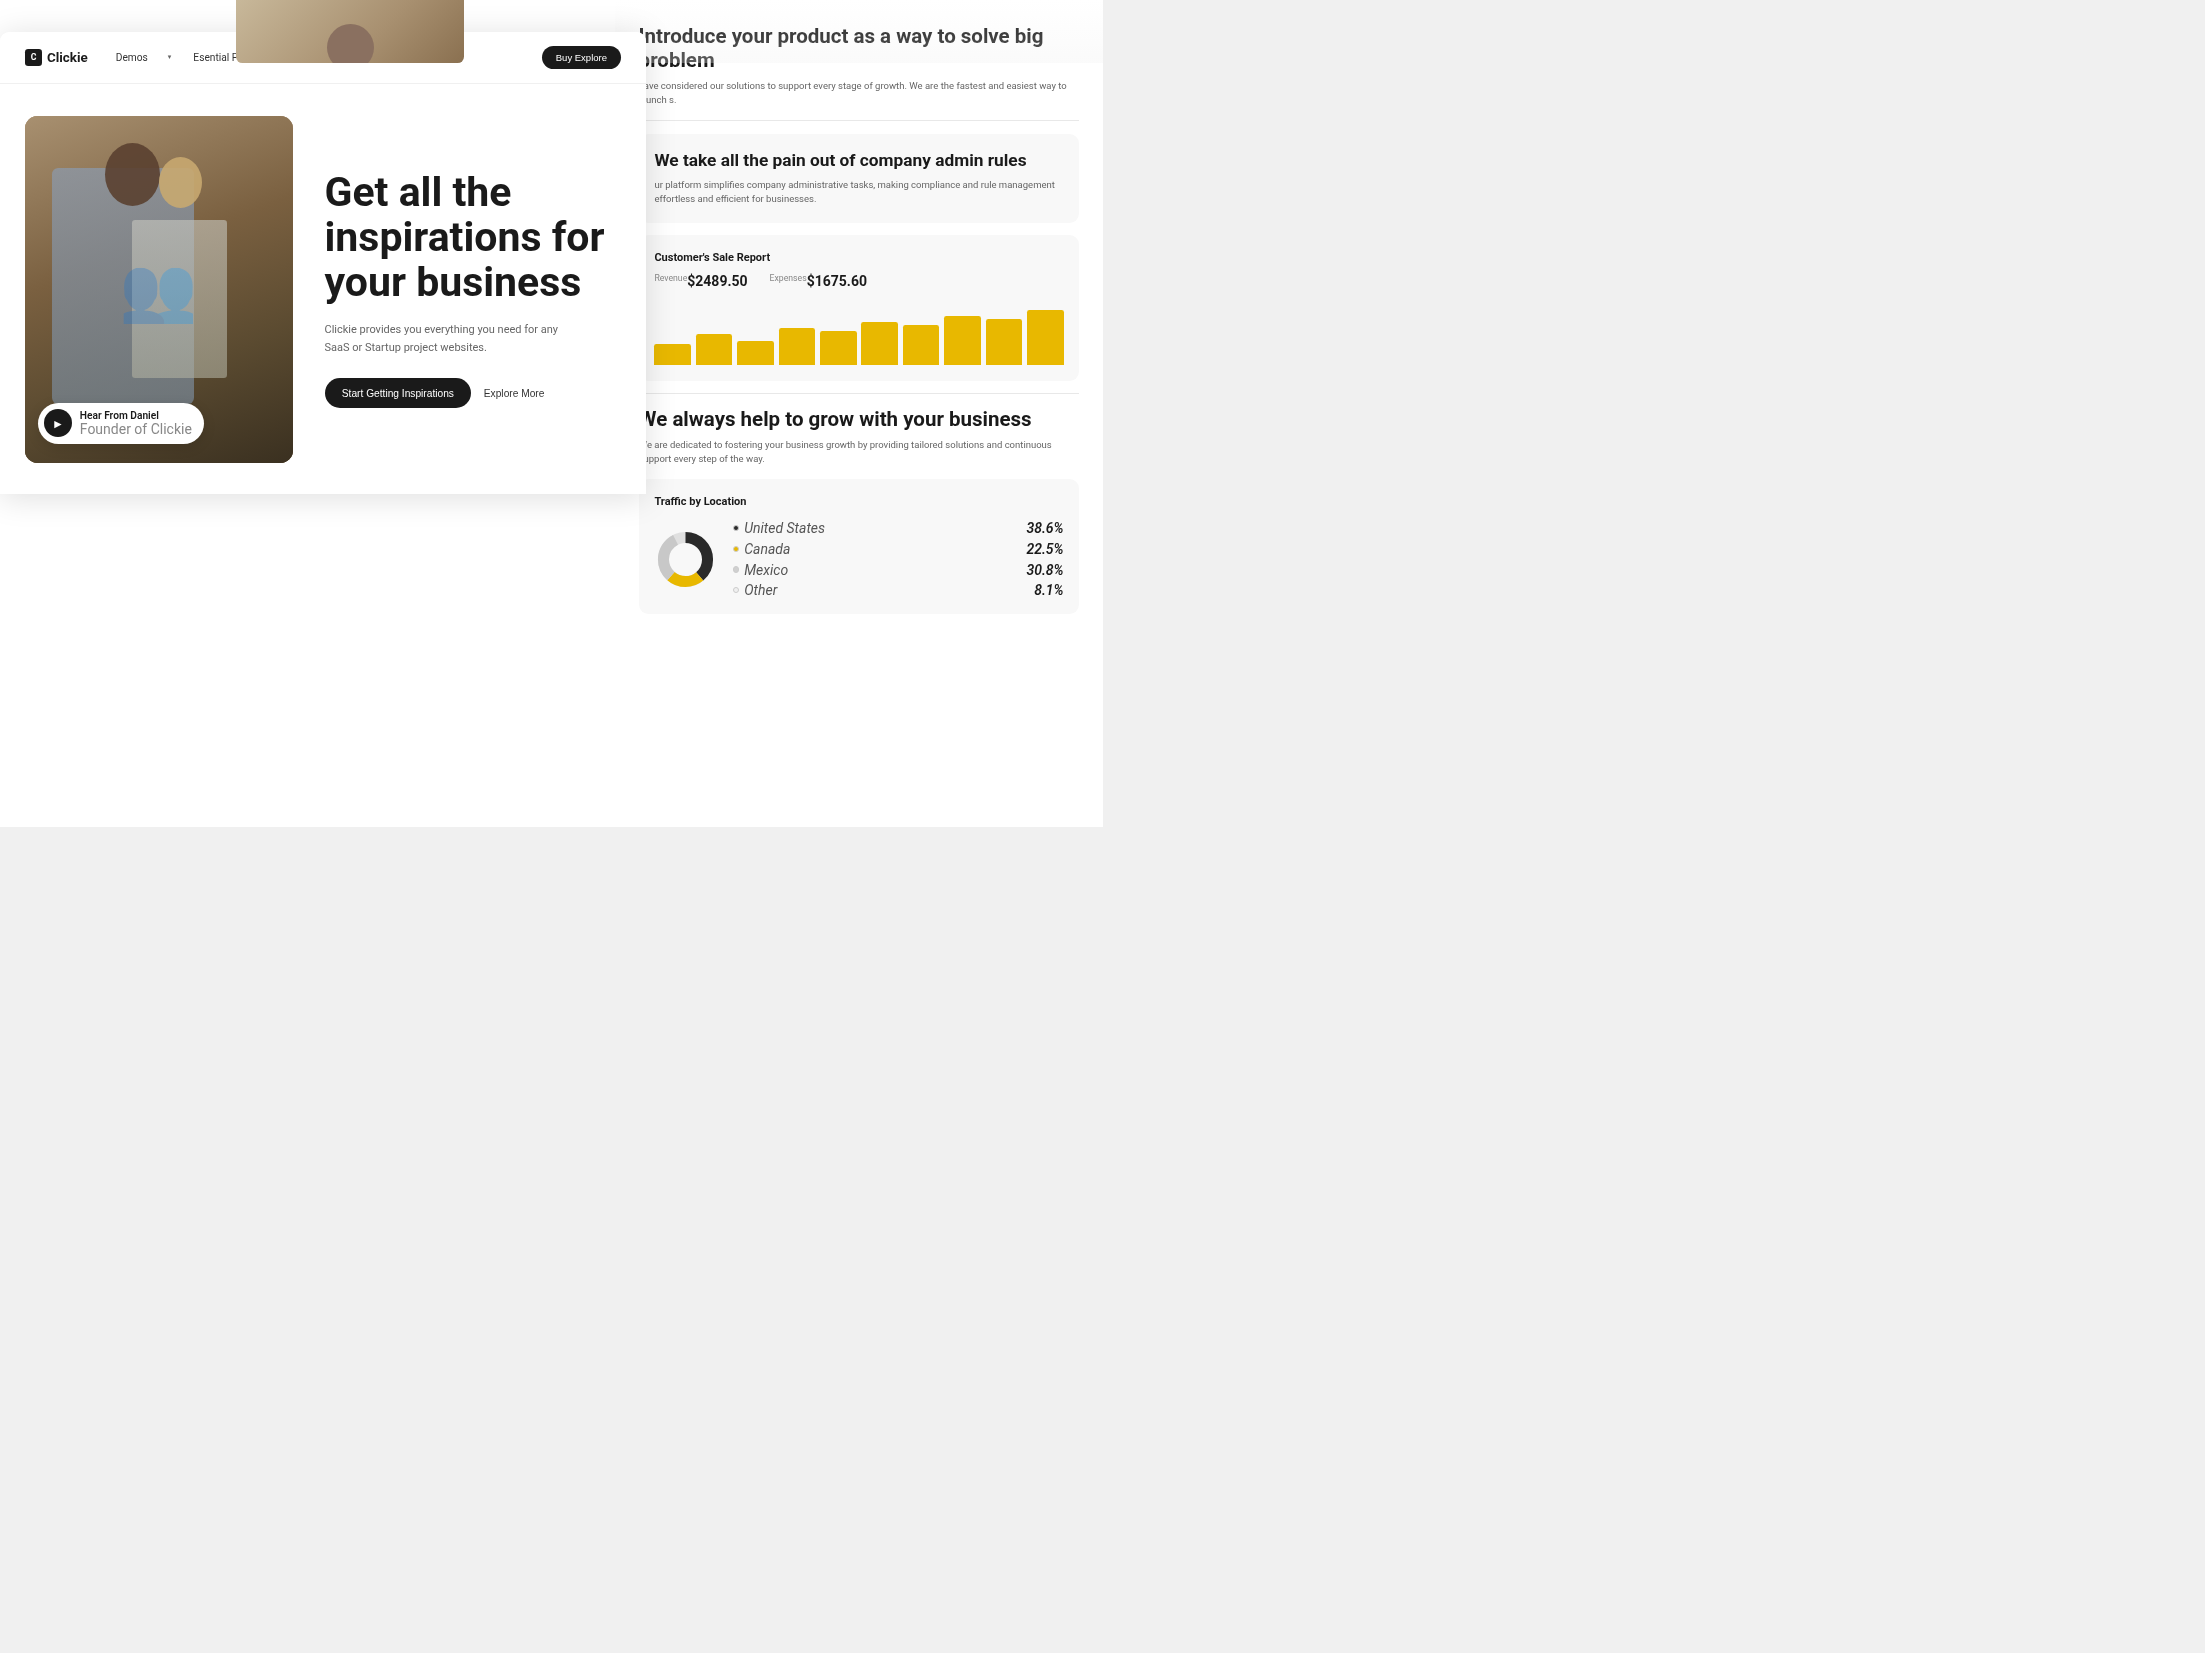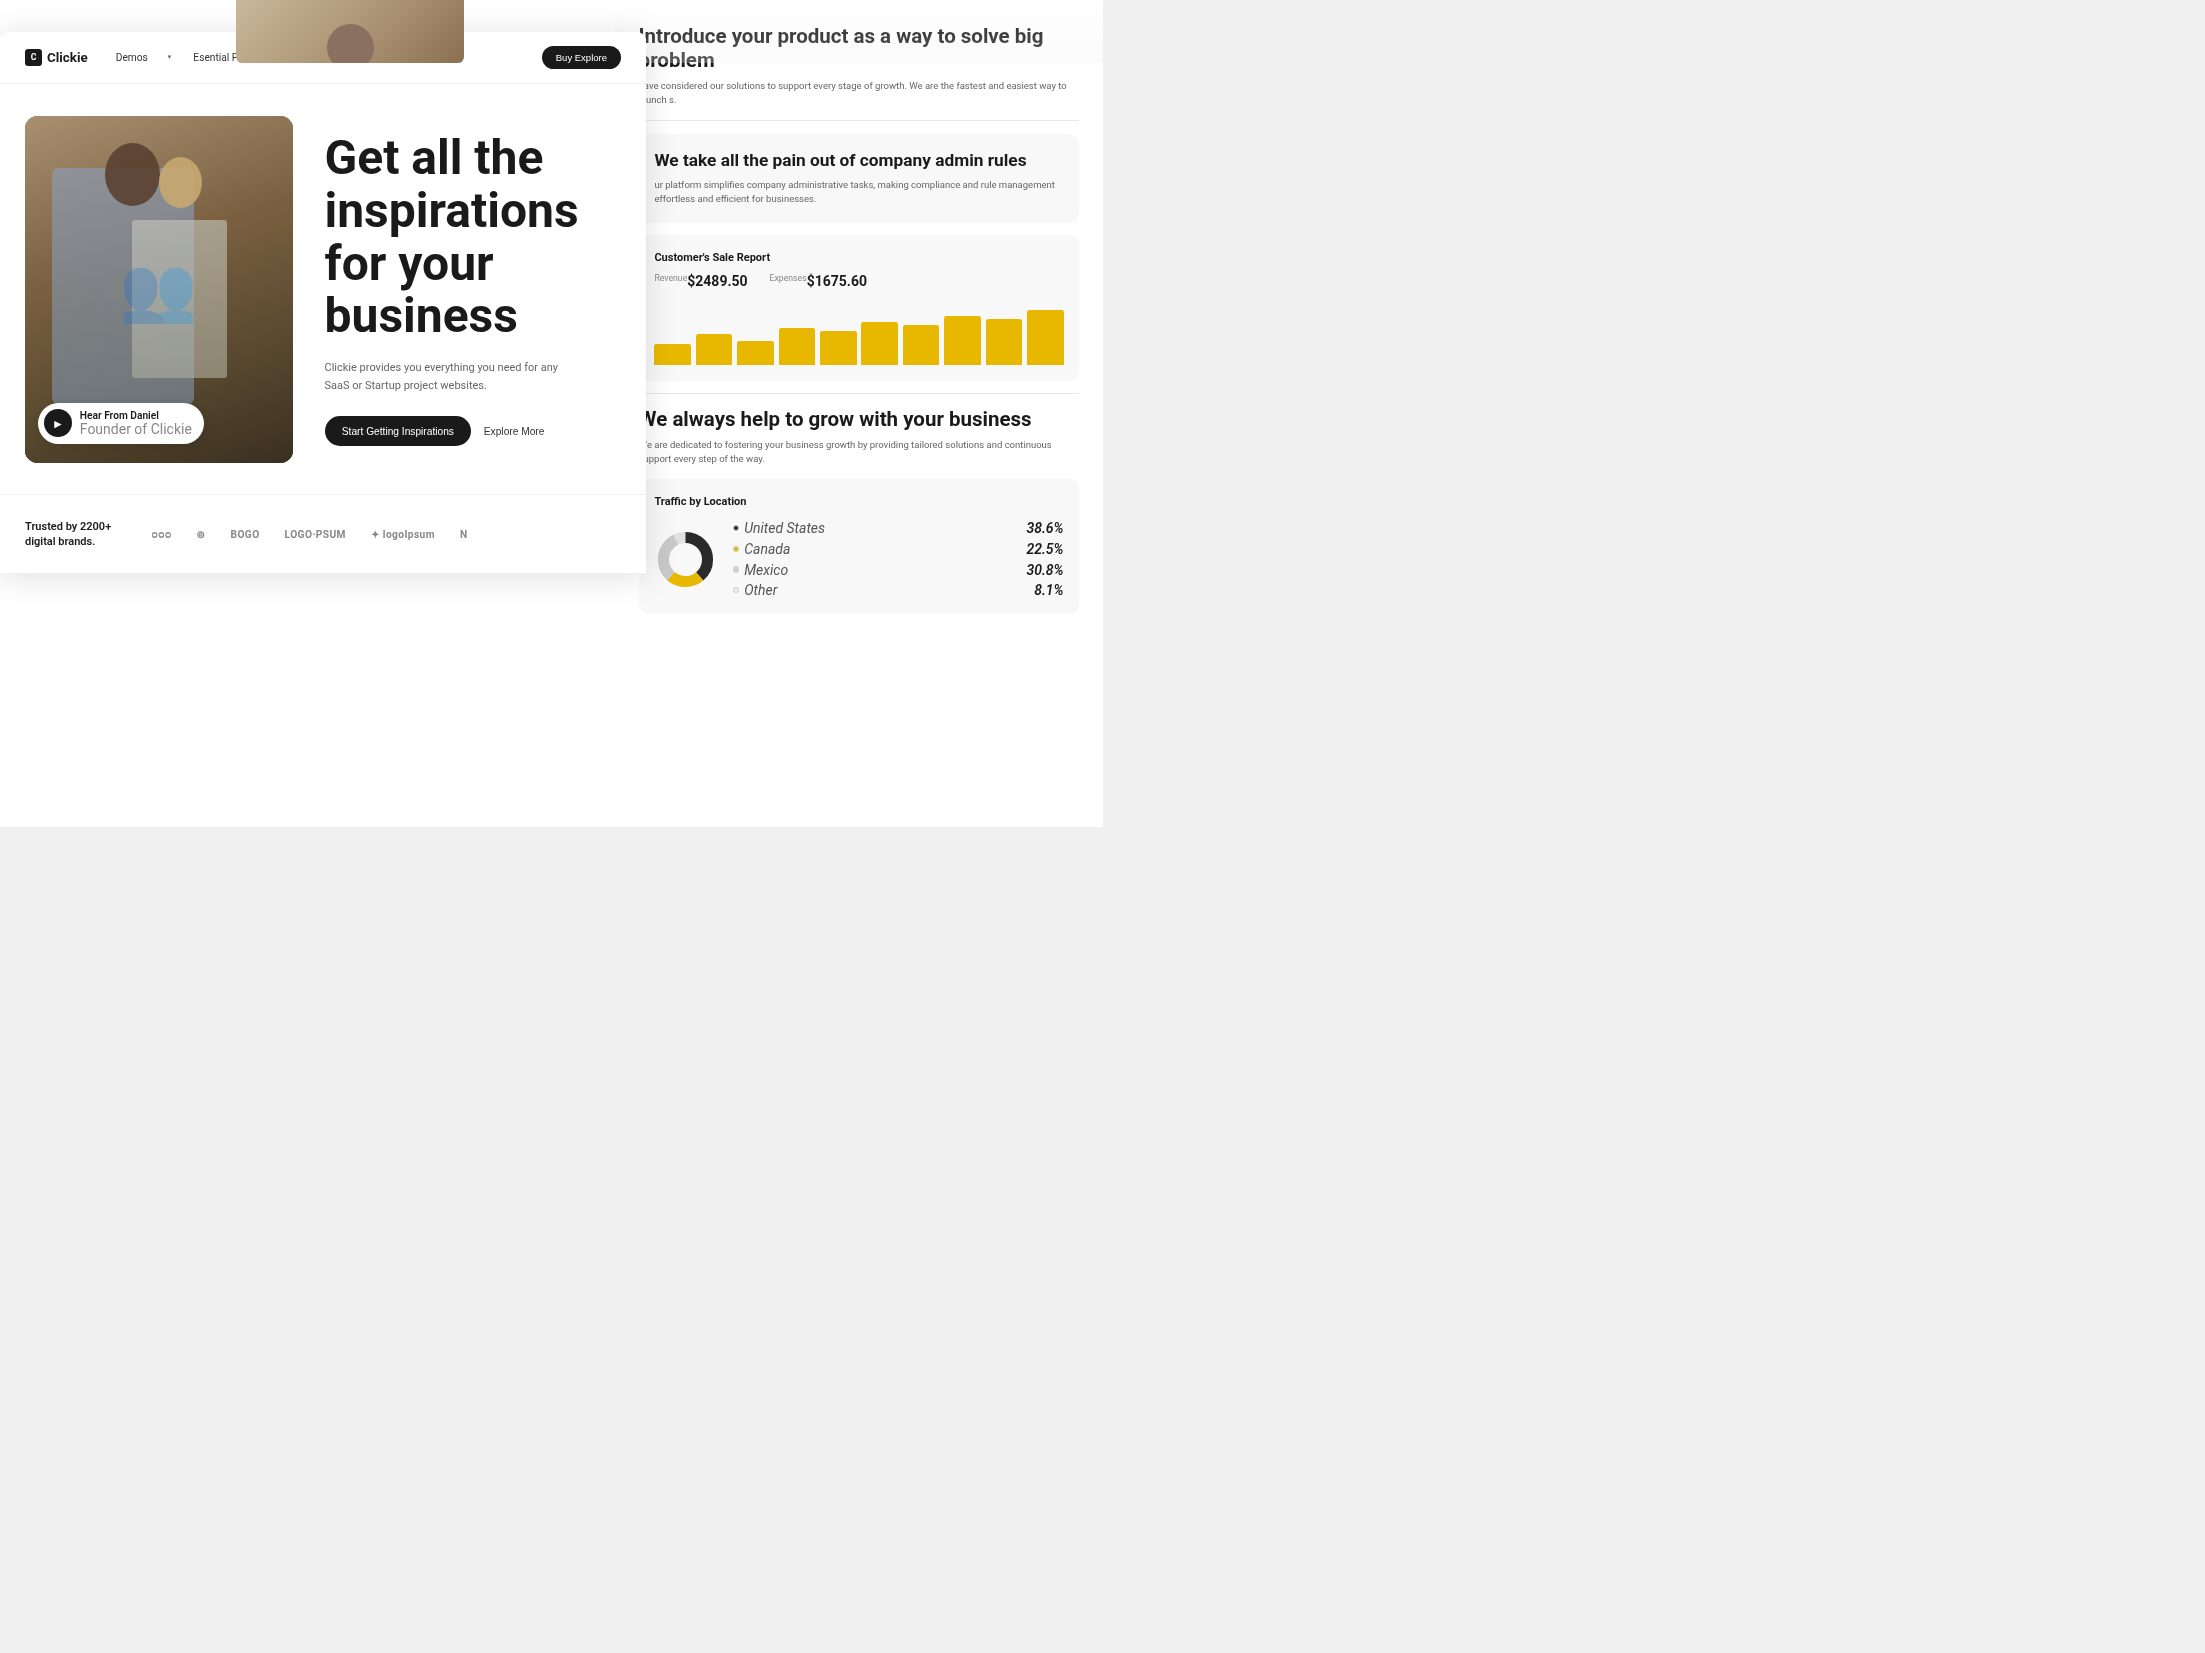--- a/index.html
+++ b/index.html
@@ -164,21 +164,21 @@
     .testimonial-role {
       font-size: 14px;
       color: #888;
     }
 
     
     .hero-content {
       flex: 1;
     }
     .hero-title {
-      font-size: 48px;
+      font-size: 41px;
       font-weight: 700;
       color: #1a1a1a;
       line-height: 1.1;
       margin-bottom: 15.8px;
     }
     .hero-desc {
       font-size: 11px;
       color: #666;
       line-height: 1.6;
       margin-bottom: 22px;
@@ -473,31 +473,20 @@
       <div class="hero-content">
         <h1 class="hero-title">Get all the inspirations for your business</h1>
         <p class="hero-desc">Clickie provides you everything you need for any SaaS or Startup project websites.</p>
         <div class="hero-buttons">
           <button class="btn-primary">Start Getting Inspirations</button>
           <button class="btn-text">Explore More</button>
         </div>
       </div>
     </div>
 
-    <div class="trusted-section">
-      <div class="trusted-label">Trusted by 2200+ digital brands.</div>
-      <div class="brand-logos">
-        <span class="brand-logo">ᴑᴑᴑ</span>
-        <span class="brand-logo">⊚</span>
-        <span class="brand-logo">BOGO</span>
-        <span class="brand-logo">LOGO·PSUM</span>
-        <span class="brand-logo">✦ logoIpsum</span>
-        <span class="brand-logo">N</span>
-      </div>
-    </div>
 
   </div>
 
   <div class="right-panels">
 
     <div class="section-heading" style="margin-top:7.9px;">
       <h2>Introduce your product as a way to solve big problem</h2>
       <p>have considered our solutions to support every stage of growth. We are the fastest and easiest way to launch s.</p>
     </div>
 

